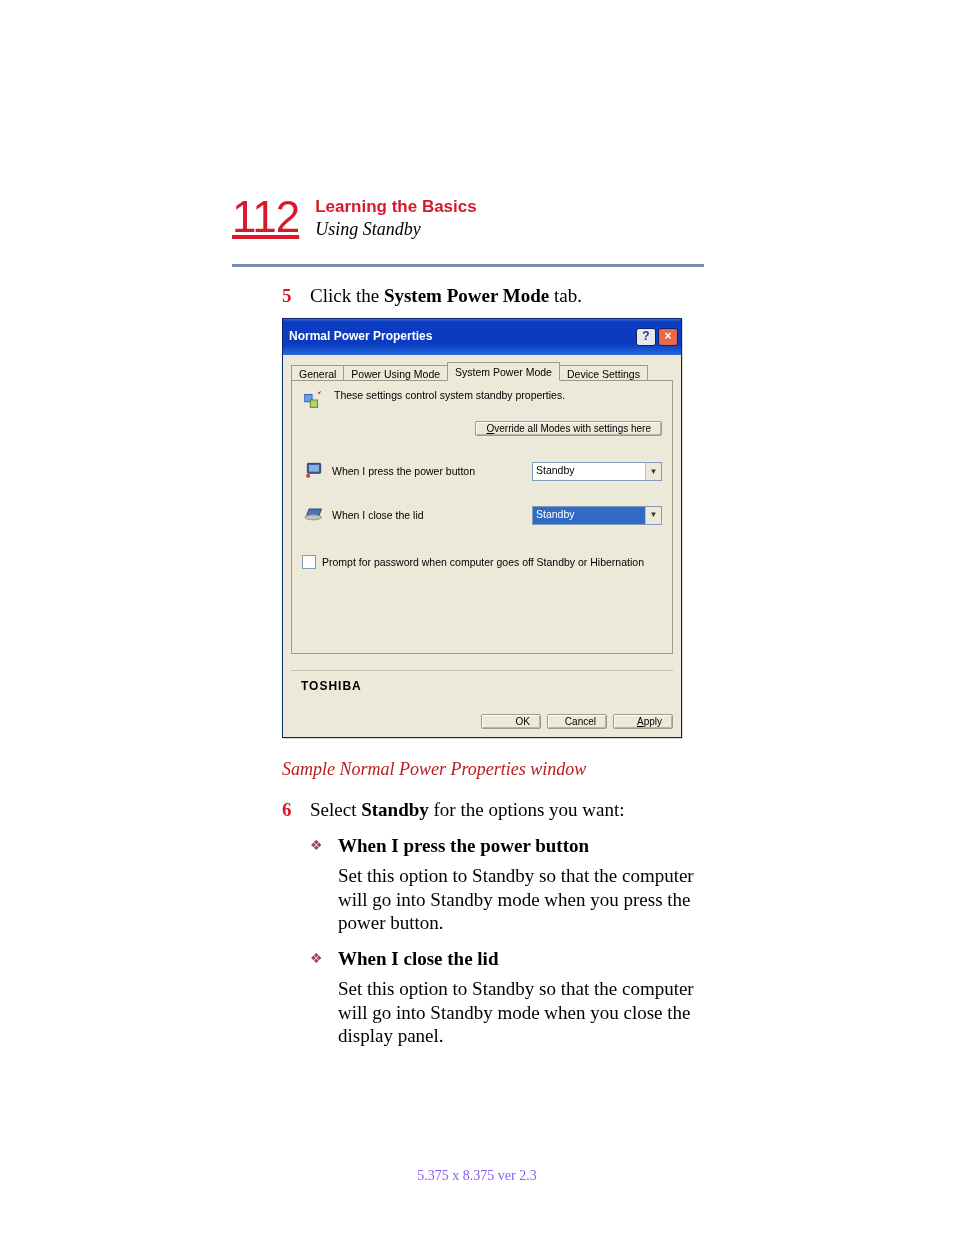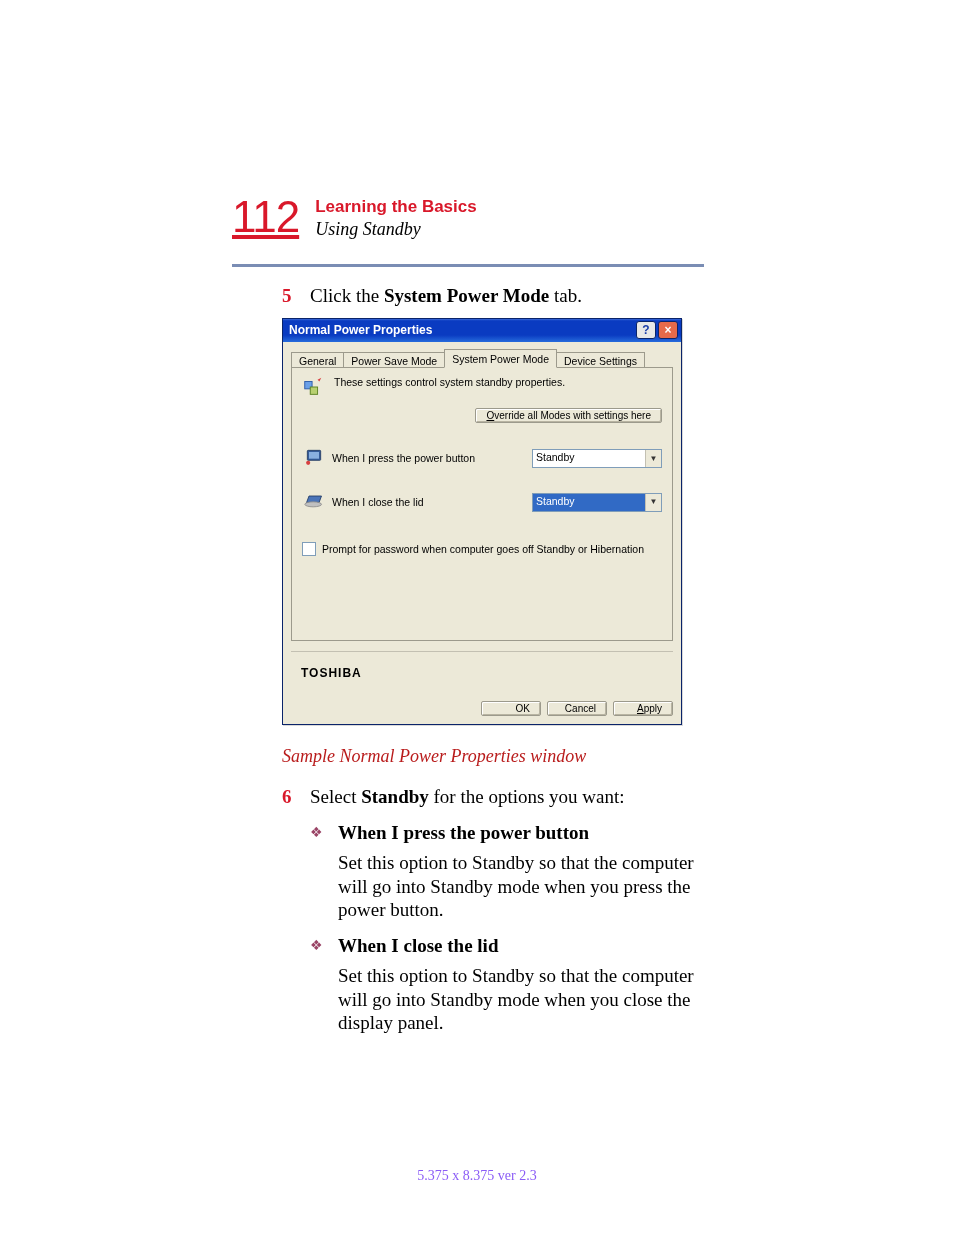--- a/index.html
+++ b/index.html
@@ -106,21 +106,21 @@
     margin: 8px 0 4px 0;
     width: 398px;
     font-family: Tahoma, Arial, sans-serif;
     font-size: 11px;
     color: #000;
     border: 1px solid #0a246a;
     background: #ece9d8;
     box-shadow: 1px 1px 0 rgba(0,0,0,0.15);
   }
   .titlebar {
-    height: 23px;
+    height: 36px;
     background: linear-gradient(#3a6ad8, #0a3bc1 8%, #0a3bc1 70%, #266bdc);
     display: flex;
     align-items: center;
     padding: 0 3px 0 6px;
     color: #fff;
     font-weight: bold;
     font-size: 12px;
   }
   .titlebar-text { flex: 1; }
   .tb-buttons { display: flex; gap: 2px; }
@@ -201,28 +201,28 @@
     background: #ece9d8;
     border-left: 1px solid #c3c0b2;
     display: flex; align-items: center; justify-content: center;
     font-size: 8px; color: #333;
   }
   .chk-row { display: flex; align-items: center; gap: 6px; font-size: 10.5px; margin-top: 28px; }
   .chk {
     width: 12px; height: 12px; border: 1px solid #7f9db9; background: #fff;
   }
   .brand {
-    padding: 14px 10px 6px 10px;
+    padding: 8px 10px 6px 10px;
     font-family: Arial, sans-serif;
     font-weight: bold;
     font-size: 12px;
     letter-spacing: 1px;
     color: #000;
     border-top: 1px solid #c3c0b2;
-    margin-top: 10px;
+    margin-top: 16px;
   }
   .dlg-buttons {
     display: flex;
     justify-content: flex-end;
     gap: 6px;
     padding: 6px 8px 8px 8px;
   }
   .dlg-buttons .win-btn { min-width: 60px; text-align: right; }
   .underline-first::first-letter { text-decoration: underline; }
 </style>
@@ -252,21 +252,21 @@
       <div class="titlebar">
         <span class="titlebar-text">Normal Power Properties</span>
         <div class="tb-buttons">
           <div class="tb-btn">?</div>
           <div class="tb-btn close">×</div>
         </div>
       </div>
       <div class="dlg-body">
         <div class="tabs">
           <div class="tab">General</div>
-          <div class="tab">Power Save Mode</div>
+          <div class="tab">Power Using Mode</div>
           <div class="tab active">System Power Mode</div>
           <div class="tab">Device Settings</div>
         </div>
         <div class="tab-panel">
           <div class="desc-row">
             <div class="icon-settings">
               <svg viewBox="0 0 24 24" width="22" height="22">
                 <rect x="3" y="6" width="8" height="8" fill="#6aa0e8" stroke="#2a5aa8"></rect>
                 <rect x="9" y="12" width="8" height="8" fill="#b8d070" stroke="#5a8020"></rect>
                 <path d="M17 4 L21 2 L19 6 Z" fill="#d84040"></path>

